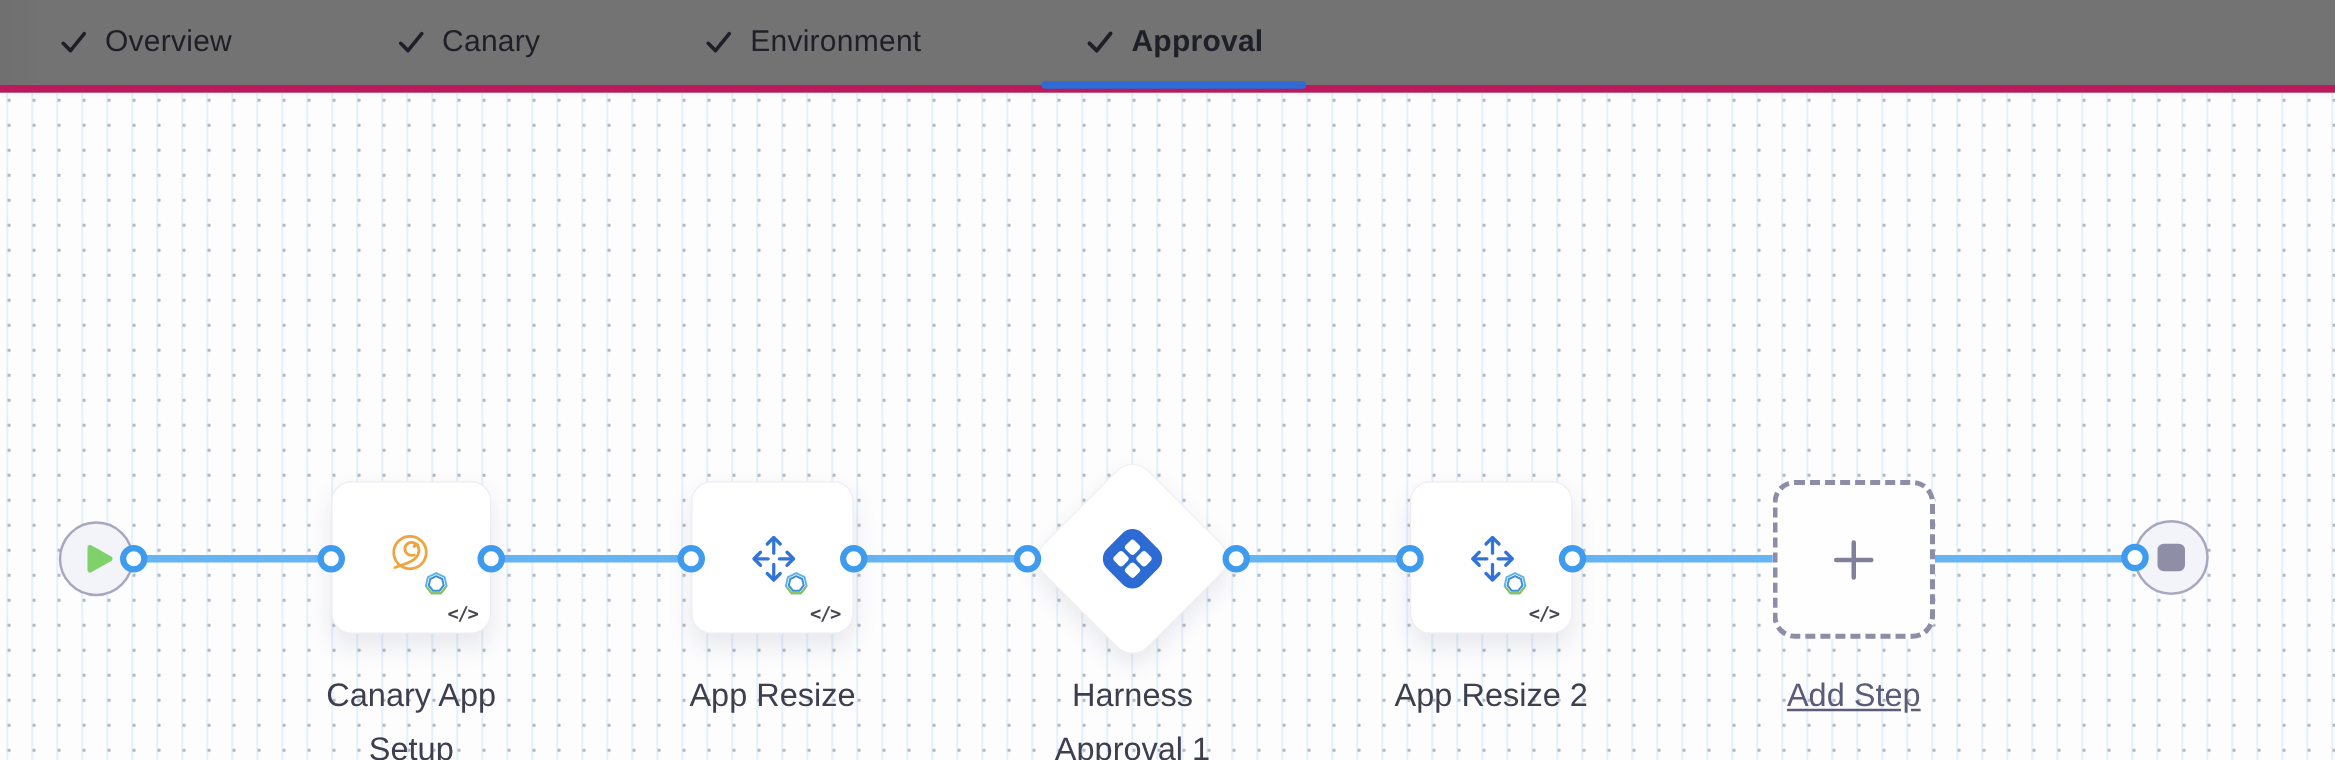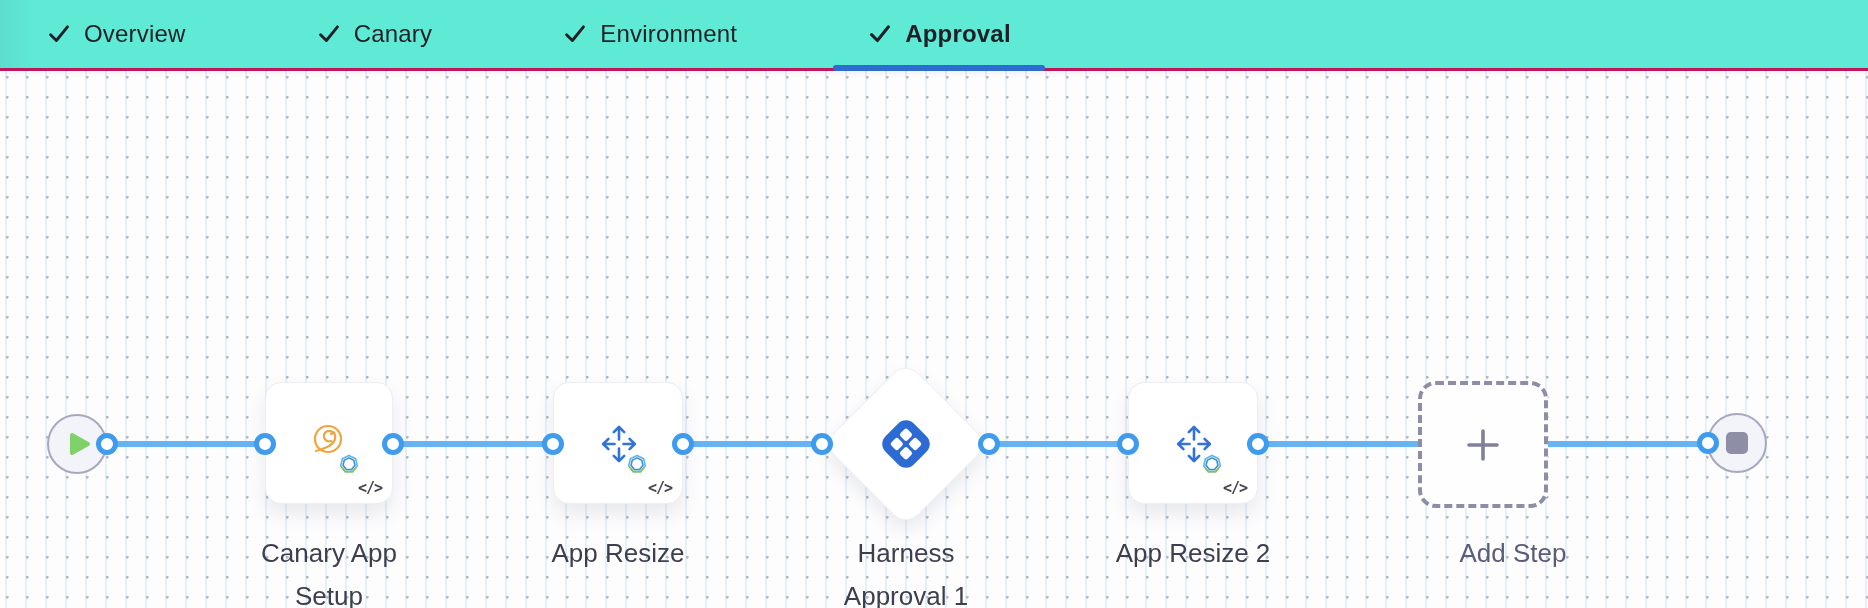--- a/index.html
+++ b/index.html
@@ -5,22 +5,22 @@
   html,body{margin:0;padding:0;background:#fff;}
   body{
     width:1868px;height:608px;overflow:hidden;position:relative;
     font-family:"Liberation Sans",sans-serif;
     -webkit-font-smoothing:antialiased;
   }
 
   
   .tabbar{
     position:relative;z-index:10;
-    height:68px;background:#5eead4;
-    border-bottom:3px solid #be185d;
+    height:68px;background:#737373;
+    border-bottom:6px solid #be185d;
     box-shadow:0 2px 5px rgba(30,35,60,.06);
     display:flex;align-items:center;
     padding-left:46px;gap:130px;
   }
   .tabbar::before{
     content:"";position:absolute;left:0;top:0;bottom:0;width:34px;
     background:linear-gradient(to right,rgba(60,60,80,.07),rgba(60,60,80,0));
     pointer-events:none;
   }
   .tab{
@@ -241,15 +241,15 @@
   <div class="connector" style="left:811px;"></div>
   <div class="connector" style="left:978px;"></div>
   <div class="connector" style="left:1117px;"></div>
   <div class="connector" style="left:1247px;"></div>
   <div class="connector" style="left:1697px;top:361px;"></div>
 
   <div class="node-label" style="left:244px;">Canary App Setup</div>
   <div class="node-label" style="left:533px;">App Resize</div>
   <div class="node-label" style="left:821px;">Harness Approval 1</div>
   <div class="node-label" style="left:1108px;">App Resize 2</div>
-  <div class="node-label add-label" style="left:1428px;">Add Step</div>
+  <div class="node-label add-label" style="left:1398px;text-decoration:underline;">Add Step</div>
 
 </div>
 
 </body></html>

